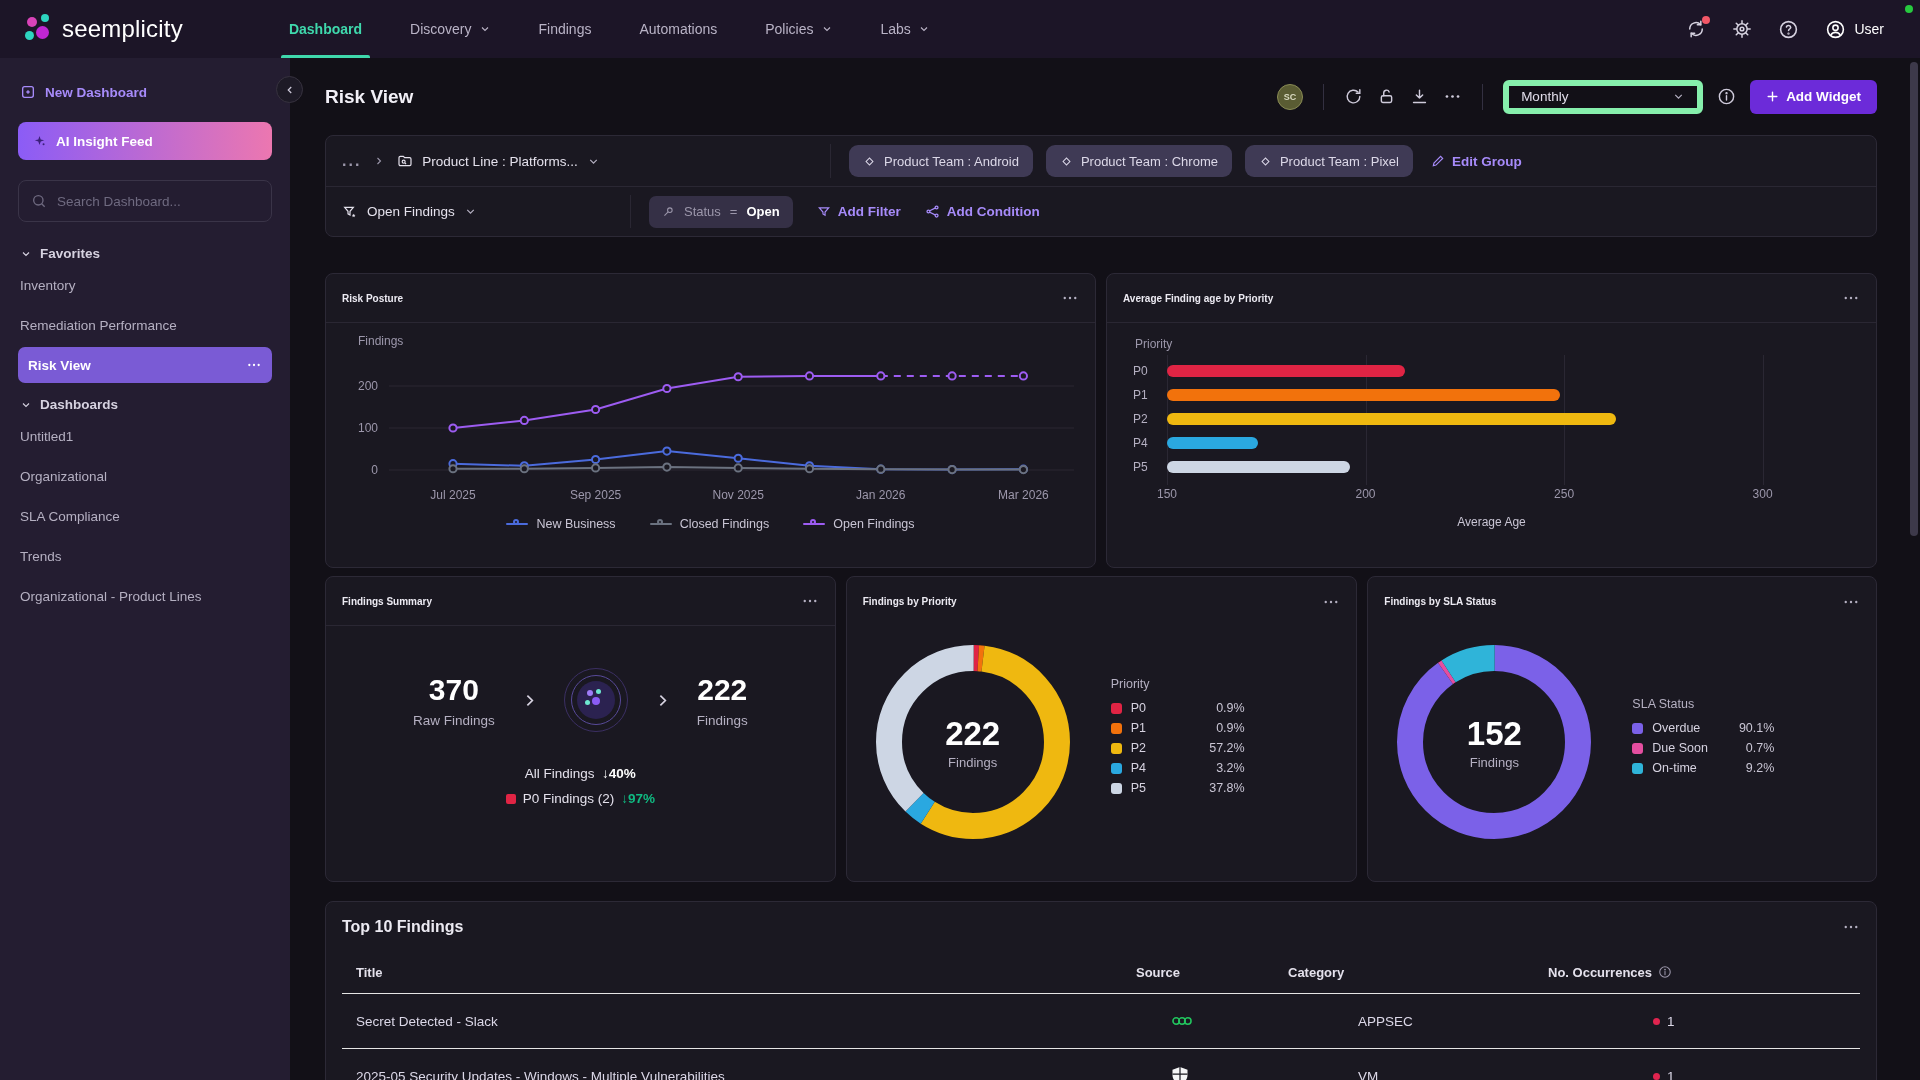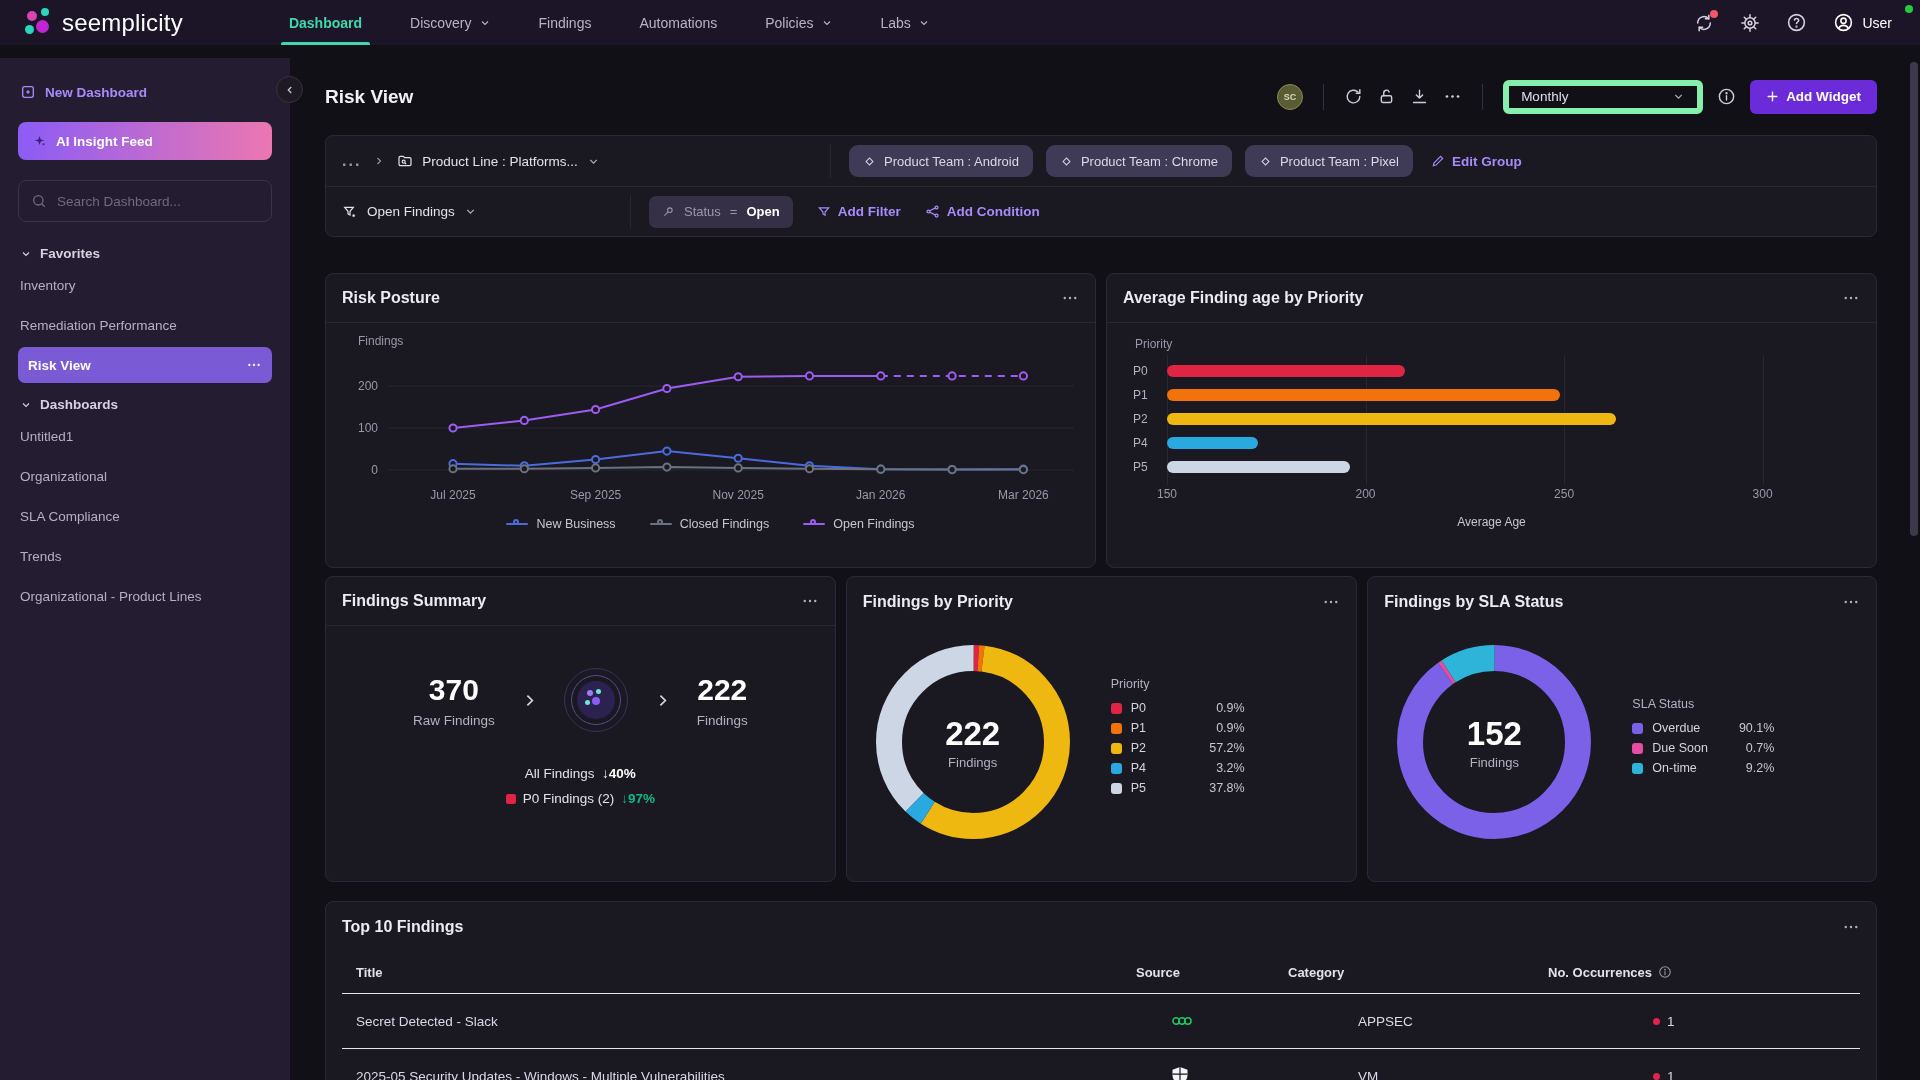--- a/index.html
+++ b/index.html
@@ -2,33 +2,33 @@
 <html><head>
 <meta charset="utf-8">
 <style>
   * { margin:0; padding:0; box-sizing:border-box; }
   html,body { width:1920px; height:1080px; overflow:hidden; background:#121017;
     font-family:"Liberation Sans","DejaVu Sans",sans-serif; color:#e8e6ee; }
   svg { display:block; }
   .ic { display:inline-flex; align-items:center; justify-content:center; flex:0 0 auto; }
 
   
-  .navbar { position:absolute; top:0; left:0; width:1920px; height:45px; background:#1c1527;
+  .navbar { position:absolute; top:0; left:0; width:1920px; height:58px; background:#1c1527;
     display:flex; align-items:center; z-index:10; }
   .brand { display:flex; align-items:center; gap:8px; padding:0 26px 0 24px; }
   .logo-mark { position:relative; width:30px; height:32px; }
   .logo-mark i { position:absolute; border-radius:50%; }
   .brand-name { font-size:24px; color:#fff; letter-spacing:.2px; font-weight:400; }
   .nav-items { display:flex; align-items:center; height:100%; margin-left:60px; gap:8px; }
   .nav-item { position:relative; height:100%; display:flex; align-items:center; gap:7px;
     padding:0 20px; font-size:14px; color:#b9b3c6; cursor:pointer; }
   .nav-item.active { color:#3fd8ac; font-weight:600; }
   .nav-item.active::after { content:""; position:absolute; left:12px; right:12px; bottom:0;
     height:3px; background:#3fd8ac; border-radius:2px 2px 0 0; }
-  .nav-right { margin-left:auto; display:flex; align-items:center; gap:26px; padding-right:28px; color:#d6d2e0; }
+  .nav-right { margin-left:auto; display:flex; align-items:center; gap:26px; padding-right:36px; color:#d6d2e0; }
   .nav-icon-btn { position:relative; cursor:pointer; }
   .badge-dot { position:absolute; top:-3px; right:-4px; width:8px; height:8px; border-radius:50%; background:#f25767; }
   .user-chip { display:flex; align-items:center; gap:8px; font-size:14px; color:#fff; cursor:pointer; }
   .screen-dot { position:absolute; top:5px; right:7px; width:8px; height:8px; border-radius:50%; background:#27c93f; }
 
   
   .sidebar { position:absolute; top:58px; left:0; bottom:0; width:290px; background:#241d31;
     padding:22px 18px 0 18px; }
   .new-dash { display:flex; align-items:center; gap:9px; color:#a78bfa; font-size:13.5px;
     font-weight:600; cursor:pointer; margin:4px 0 22px 2px; }
@@ -83,21 +83,21 @@
   .status-chip .k { color:#9c97ab; } .status-chip .op { color:#9c97ab; }
   .status-chip .v { color:#fff; font-weight:600; }
   .purple-action { display:flex; align-items:center; gap:7px; color:#a78bfa; font-size:13.5px;
     font-weight:600; cursor:pointer; margin-left:14px; }
 
   
   .row1 { display:flex; gap:10px; margin-bottom:8px; }
   .row2 { display:flex; gap:10px; margin-bottom:19px; }
   .card { background:#1a1821; border:1px solid #2c2936; border-radius:8px; position:relative; }
   .card-head { display:flex; align-items:center; justify-content:space-between; height:49px; padding:0 16px; }
-  .card-title { font-size:16px; font-weight:700; color:#eceaf2; }
+  .card-title { font-size:10px; font-weight:700; color:#eceaf2; }
   .card-menu { color:#b5b0c2; cursor:pointer; }
   .head-line { border-bottom:1px solid #2a2733; }
   .rp-card { width:771px; height:295px; }
   .avg-card { width:771px; height:295px; }
   .sum-card { width:511px; height:306px; }
   .pri-card { width:512px; height:306px; }
   .sla-card { width:510px; height:306px; }
 
   .tick, .ax-label { font-size:12px; fill:#9c97ab; font-family:"Liberation Sans",sans-serif; }
   .grid { stroke:#2a2733; stroke-width:1; }

